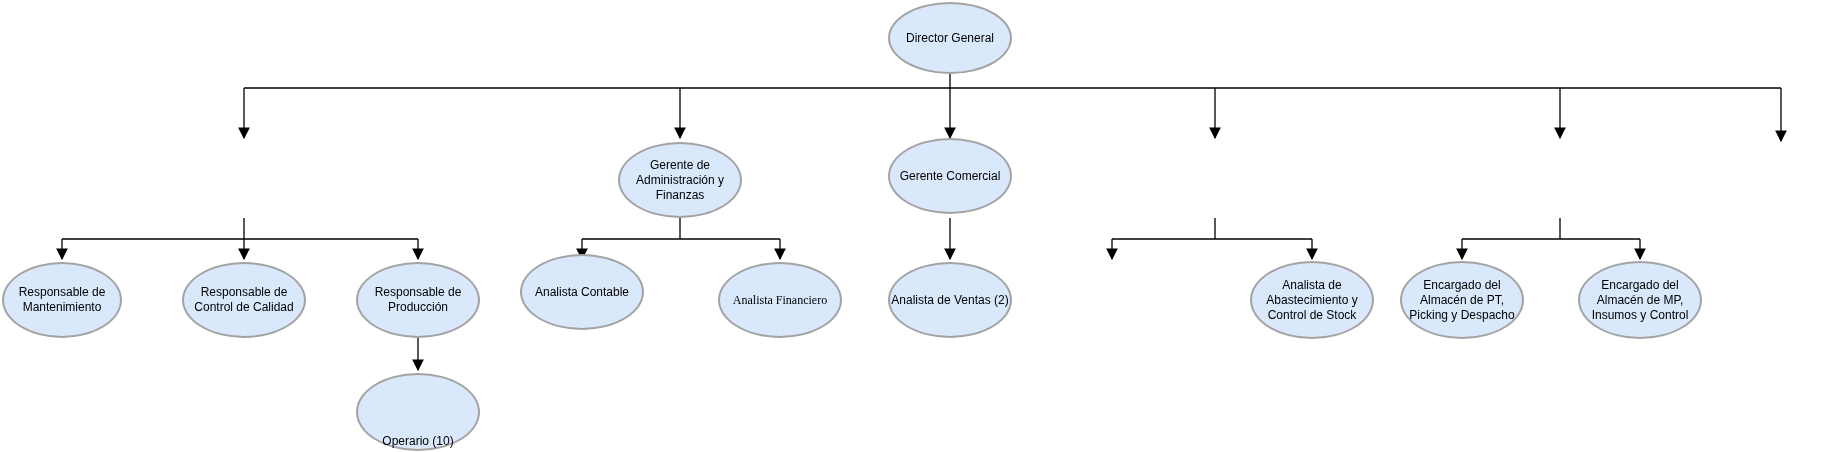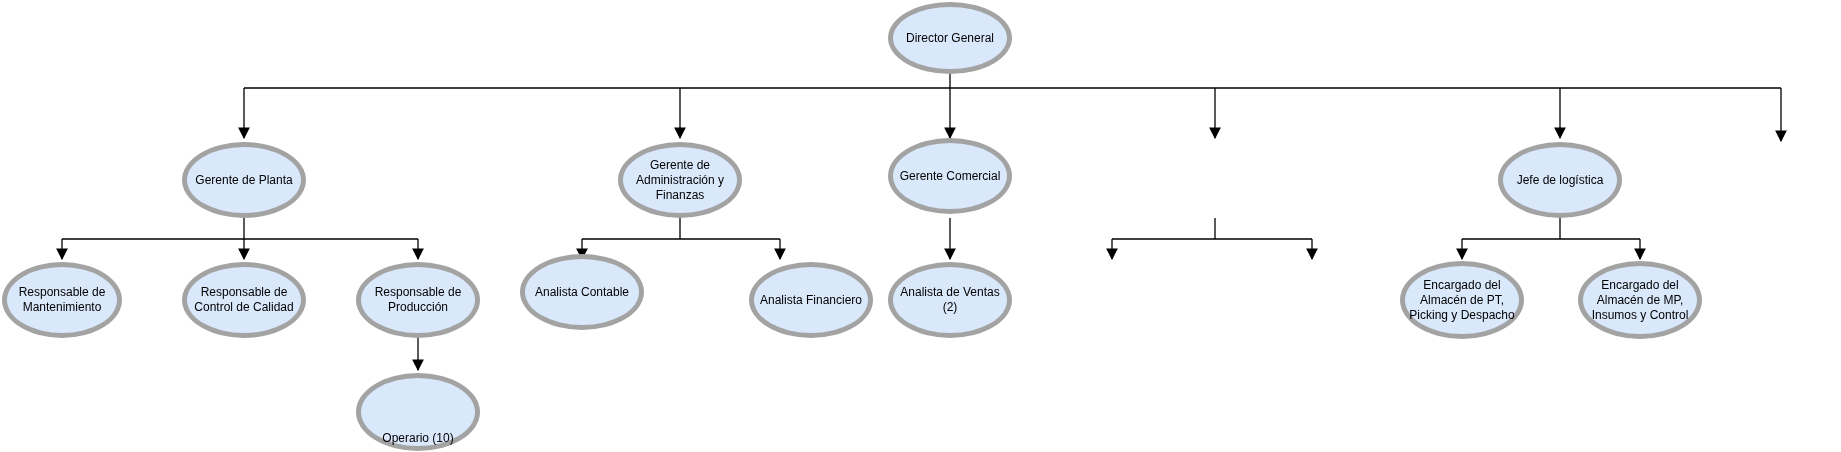--- a/index.html
+++ b/index.html
@@ -26,21 +26,21 @@
     stroke: #000000;
     stroke-width: 1.3;
     fill: none;
   }
   .node {
     position: absolute;
     width: 124px;
     height: 76px;
     border-radius: 50%;
     background: #dae8fc;
-    border: 5px solid #a3a3a3;
+    border: 2px solid #a3a3a3;
     display: flex;
     align-items: center;
     justify-content: center;
     box-sizing: border-box;
     cursor: default;
   }
   .node-label {
     display: block;
     width: 100%;
     text-align: center;
@@ -94,55 +94,54 @@
     <path d="M1462,239 L1462,259" marker-end="url(#arrow)"></path>
     <path d="M1640,239 L1640,259" marker-end="url(#arrow)"></path>
 
     <path d="M418,338 L418,370" marker-end="url(#arrow)"></path>
   </svg>
 
   <div class="node" style="left:888px; top:2px; height:72px;">
     <span class="node-label">Director General</span>
   </div>
 
-  <div class="node" style="left:182px; top:142px;">
-    <span class="node-label">Gerente de Planta</span>
-  </div>
   <div class="node" style="left:618px; top:142px;">
     <span class="node-label">Gerente de
 Administración y
 Finanzas</span>
   </div>
   <div class="node" style="left:888px; top:138px;">
     <span class="node-label">Gerente Comercial</span>
-  </div>
-  <div class="node" style="left:1498px; top:142px;">
-    <span class="node-label">Jefe de logística</span>
   </div>
 
   <div class="node" style="left:2px; top:262px; width:120px;">
     <span class="node-label">Responsable de
 Mantenimiento</span>
   </div>
   <div class="node" style="left:182px; top:262px;">
     <span class="node-label">Responsable de
 Control de Calidad</span>
   </div>
   <div class="node" style="left:356px; top:262px;">
     <span class="node-label">Responsable de
 Producción</span>
   </div>
   <div class="node" style="left:520px; top:254px;">
     <span class="node-label">Analista Contable</span>
   </div>
-  <div class="node" style="left:749px; top:262px;">
+  <div class="node" style="left:718px; top:262px;font-family:Liberation Serif, serif;">
     <span class="node-label">Analista Financiero</span>
   </div>
   <div class="node" style="left:888px; top:262px;align-items:center;">
     <span class="node-label">Analista de Ventas (2)</span>
+  </div>
+  <div class="node" style="left:1250px; top:261px; height:78px;">
+    <span class="node-label">Analista de
+Abastecimiento y
+Control de Stock</span>
   </div>
   <div class="node" style="left:1400px; top:261px; height:78px;">
     <span class="node-label">Encargado del
 Almacén de PT,
 Picking y Despacho</span>
   </div>
   <div class="node" style="left:1578px; top:261px; height:78px;">
     <span class="node-label">Encargado del
 Almacén de MP,
 Insumos y Control</span>

